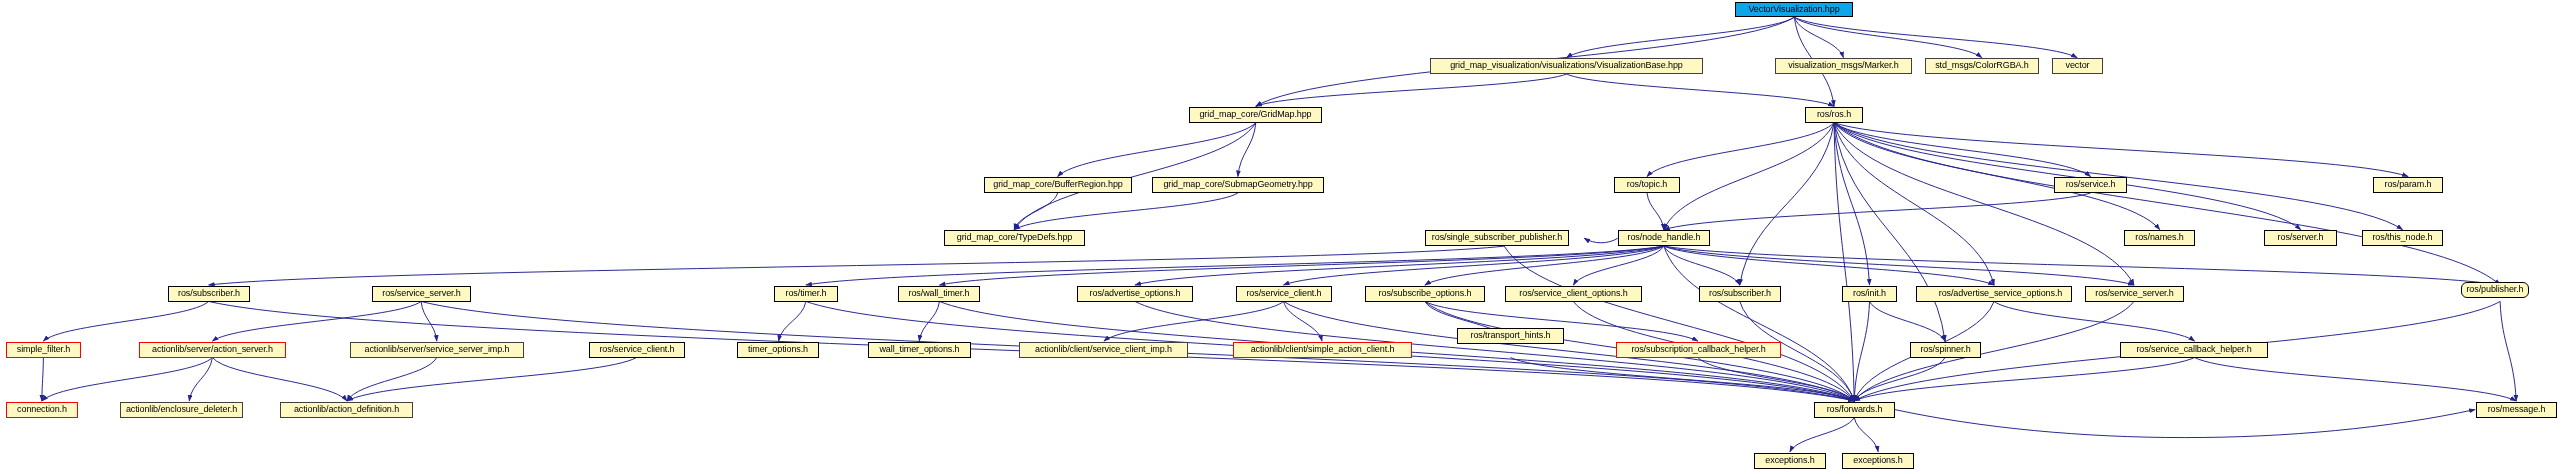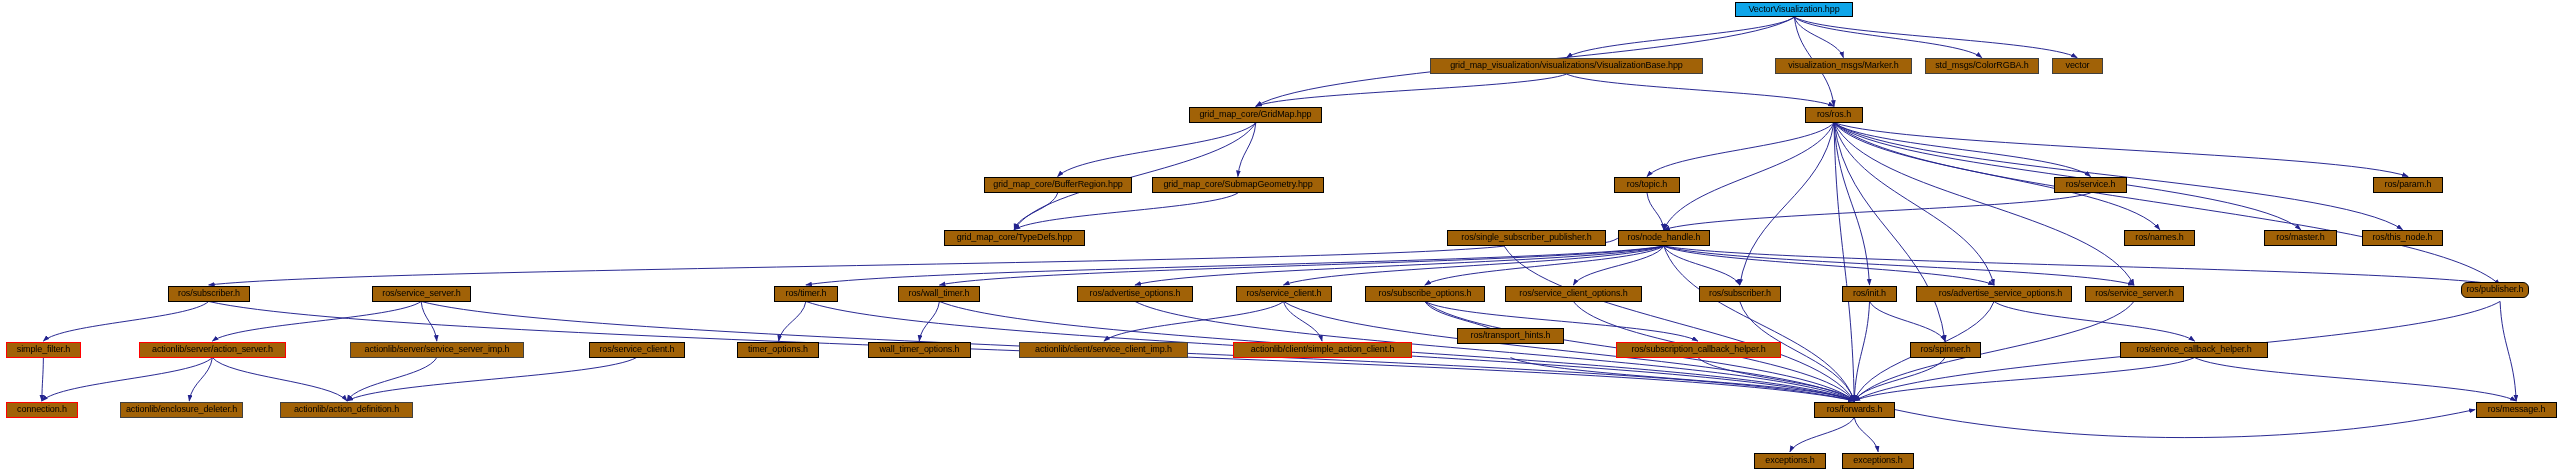--- a/index.html
+++ b/index.html
@@ -1,20 +1,20 @@
 <!DOCTYPE html>
 <html style="font-size:12px"><head>
 <meta charset="utf-8">
 <style>
   html,body{margin:0;padding:0;background:#ffffff;}
   #canvas{position:relative;width:2576px;height:475px;background:#ffffff;
           font-family:"Liberation Sans",sans-serif;overflow:hidden;}
   #edges{position:absolute;left:0;top:0;width:2576px;height:475px;}
   .node{position:absolute;box-sizing:border-box;display:flex;align-items:center;
-        justify-content:center;height:15.7px;border:0.7px solid #000000;background:#a16207;
+        justify-content:center;height:15.7px;border:0.7px solid #000000;background:#fef9c3;
         font-size:9px;line-height:9px;color:#000000;white-space:nowrap;
         letter-spacing:-0.1px;padding:0 3px;}
   .node.gray{background:#0ea5e9;border-color:#000000;}
   .node.red{border-color:#ff0000;}
   .node.dim{border-color:#404040;}
 </style>
 </head>
 <body>
 
 <div id="canvas">
@@ -116,24 +116,24 @@
       <div class="node dim" style="left: 1925px; top: 58px; width: 114px;">std_msgs/ColorRGBA.h</div>
       <div class="node dim" style="left: 2052px; top: 58px; width: 51px;">vector</div>
       <div class="node" style="left: 1189px; top: 107px; width: 133px;">grid_map_core/GridMap.hpp</div>
       <div class="node" style="left: 1805px; top: 107px; width: 58px;">ros/ros.h</div>
       <div class="node" style="left: 984px; top: 177px; width: 148px;">grid_map_core/BufferRegion.hpp</div>
       <div class="node" style="left: 1152px; top: 177px; width: 172px;">grid_map_core/SubmapGeometry.hpp</div>
       <div class="node" style="left: 1614px; top: 177px; width: 66px;">ros/topic.h</div>
       <div class="node" style="left: 2054px; top: 177px; width: 73px;">ros/service.h</div>
       <div class="node" style="left: 2373px; top: 177px; width: 70px;">ros/param.h</div>
       <div class="node" style="left: 944px; top: 230px; width: 141px;">grid_map_core/TypeDefs.hpp</div>
-      <div class="node" style="left: 1425px; top: 230px; width: 159px; margin-left: 22px;">ros/single_subscriber_publisher.h</div>
+      <div class="node" style="left: 1425px; top: 230px; width: 144px;">ros/single_subscriber_publisher.h</div>
       <div class="node" style="left: 1618px; top: 230px; width: 92px;">ros/node_handle.h</div>
       <div class="node" style="left: 2124px; top: 230px; width: 71px;">ros/names.h</div>
-      <div class="node" style="left: 2264px; top: 230px; width: 73px;">ros/master.h</div>
+      <div class="node" style="left: 2264px; top: 230px; width: 73px;">ros/server.h</div>
       <div class="node" style="left: 2362px; top: 230px; width: 81px;">ros/this_node.h</div>
       <div class="node" style="left: 168px; top: 286px; width: 82px;">ros/subscriber.h</div>
       <div class="node" style="left: 372px; top: 286px; width: 99px;">ros/service_server.h</div>
       <div class="node" style="left: 774px; top: 286px; width: 64px;">ros/timer.h</div>
       <div class="node" style="left: 898px; top: 286px; width: 82px;">ros/wall_timer.h</div>
       <div class="node" style="left: 1077px; top: 286px; width: 116px;">ros/advertise_options.h</div>
       <div class="node" style="left: 1236px; top: 286px; width: 96px;">ros/service_client.h</div>
       <div class="node" style="left: 1365px; top: 286px; width: 120px;">ros/subscribe_options.h</div>
       <div class="node" style="left: 1505px; top: 286px; width: 137px;">ros/service_client_options.h</div>
       <div class="node" style="left: 1699px; top: 286px; width: 82px;">ros/subscriber.h</div>

